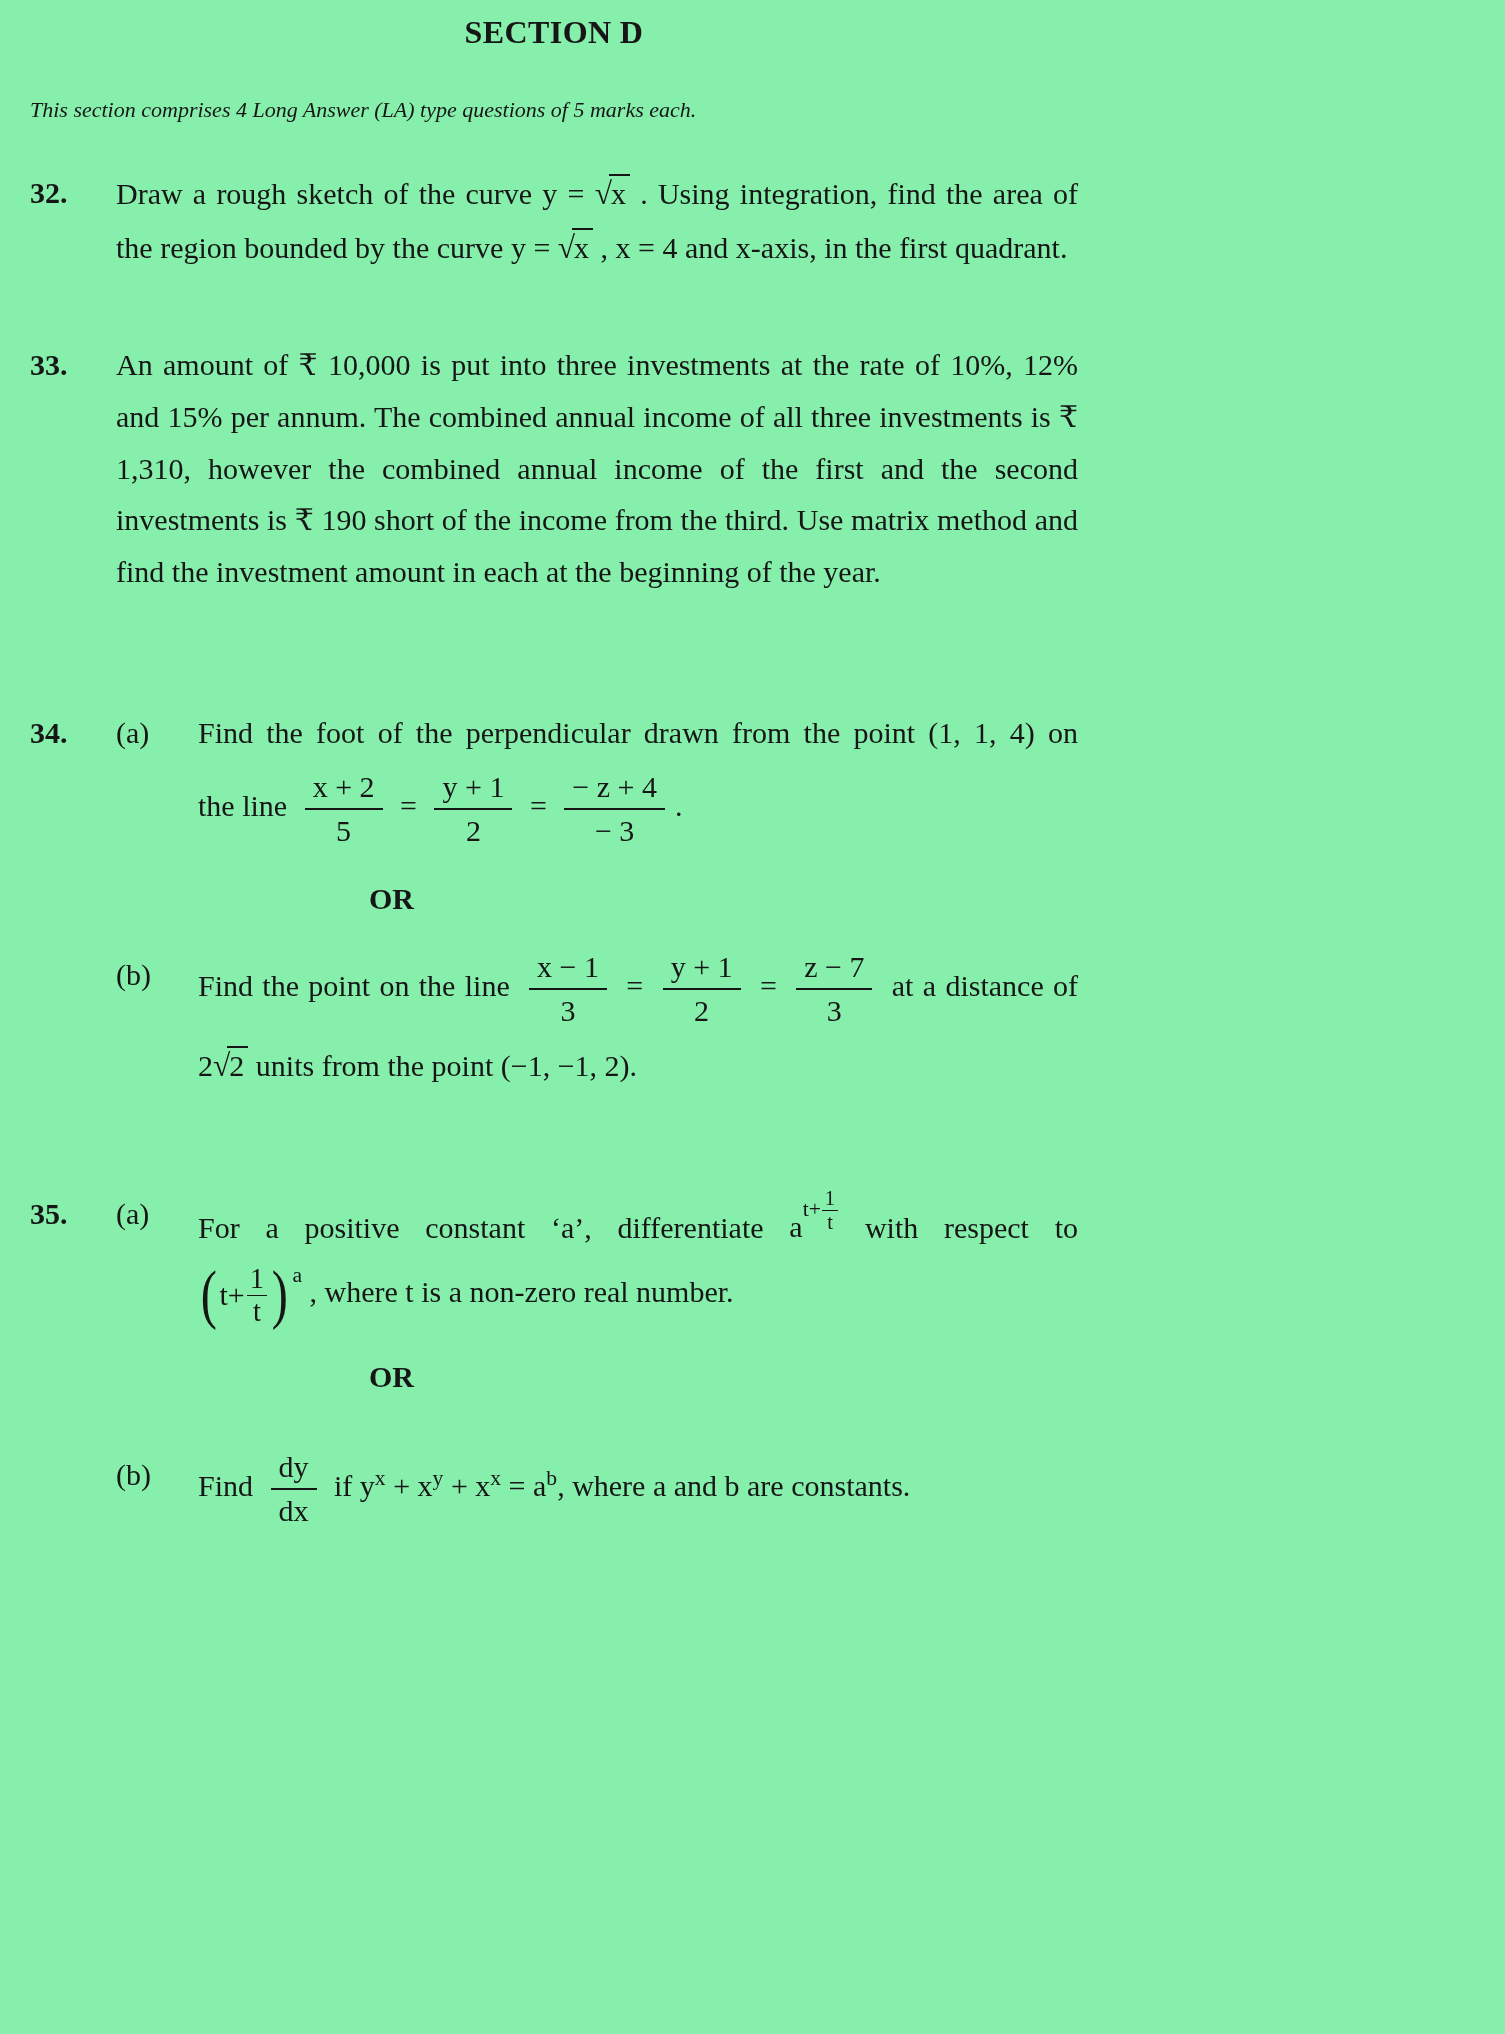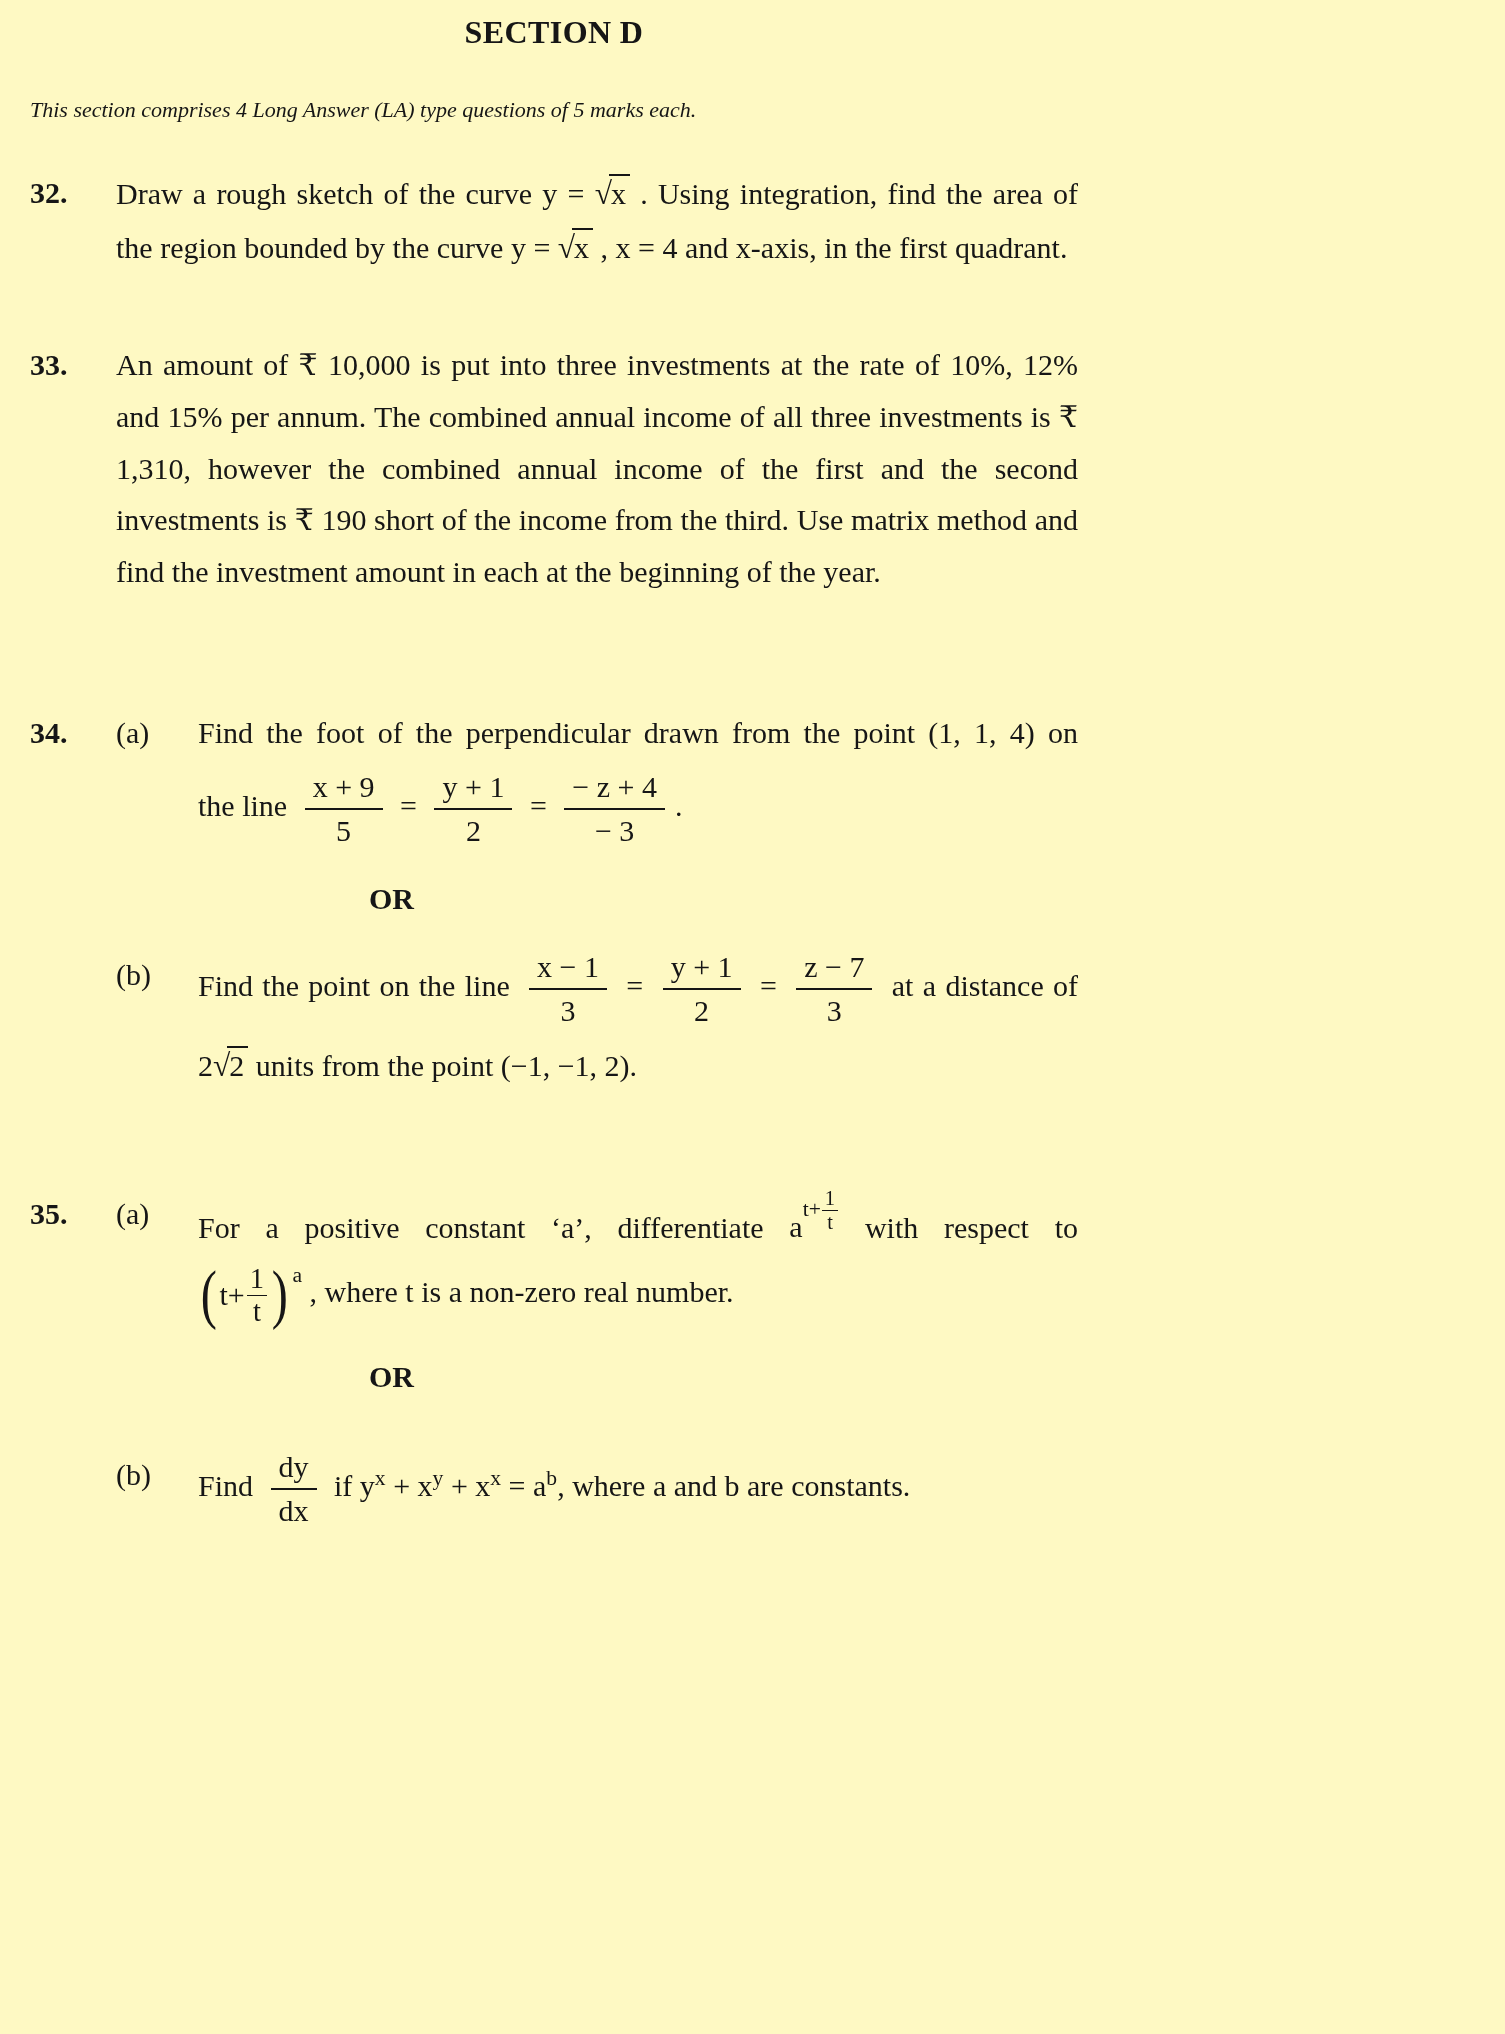--- a/index.html
+++ b/index.html
@@ -6,21 +6,21 @@
   html, body { margin: 0; padding: 0; background: #ffffff; }
   body {
     font-family: "Liberation Serif", "DejaVu Serif", serif;
     color: #161616;
     -webkit-font-smoothing: antialiased;
   }
   .page {
     width: 1505px;
     height: 2034px;
     padding: 14px 0 0 30px;
-    background: #fef9c3;
+    background: #86efac;
     overflow: hidden;
   }
   .content { width: 1048px; }
 
   .section-title {
     margin: 0;
     text-align: center;
     font-weight: 700;
     font-size: 32px;
     letter-spacing: 0.4px;
@@ -143,21 +143,21 @@
 
         <div class="subq">
           <div class="sublabel">(a)</div>
           <div class="subbody">
             <div class="jline">
               <span>Find the foot of the perpendicular drawn from the point (1, 1, 4) on</span>
             </div>
             <div class="nline mline">
               <span>the line</span>
               <span class="frac">
-                  <span class="num">x + 9</span>
+                  <span class="num">x + 2</span>
                   <span class="den">5</span>
                 </span>
               <span>=</span>
               <span class="frac">
                   <span class="num">y + 1</span>
                   <span class="den">2</span>
                 </span>
               <span>=</span>
               <span class="frac">
                   <span class="num">− z + 4</span>

